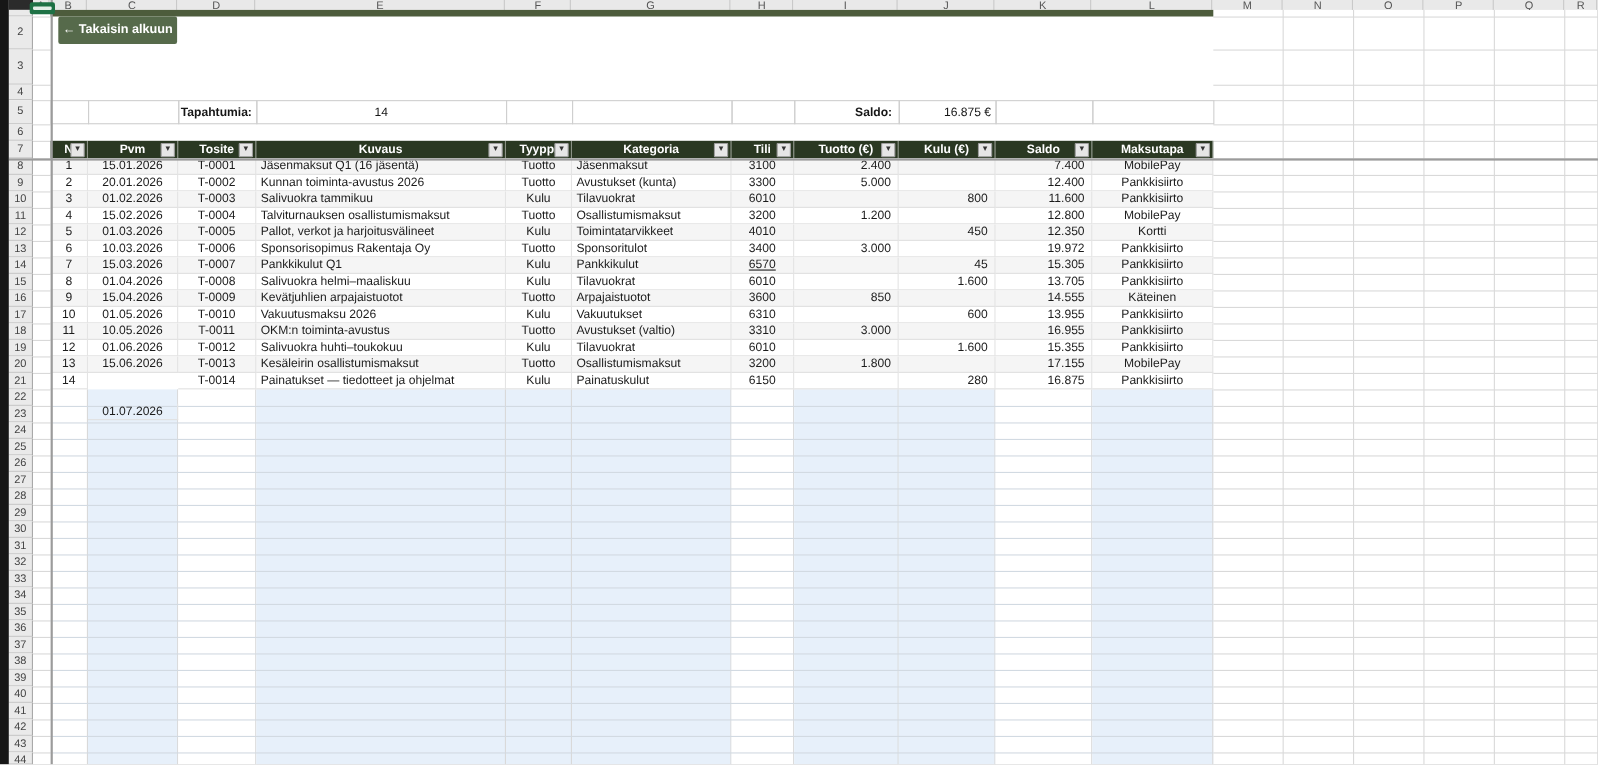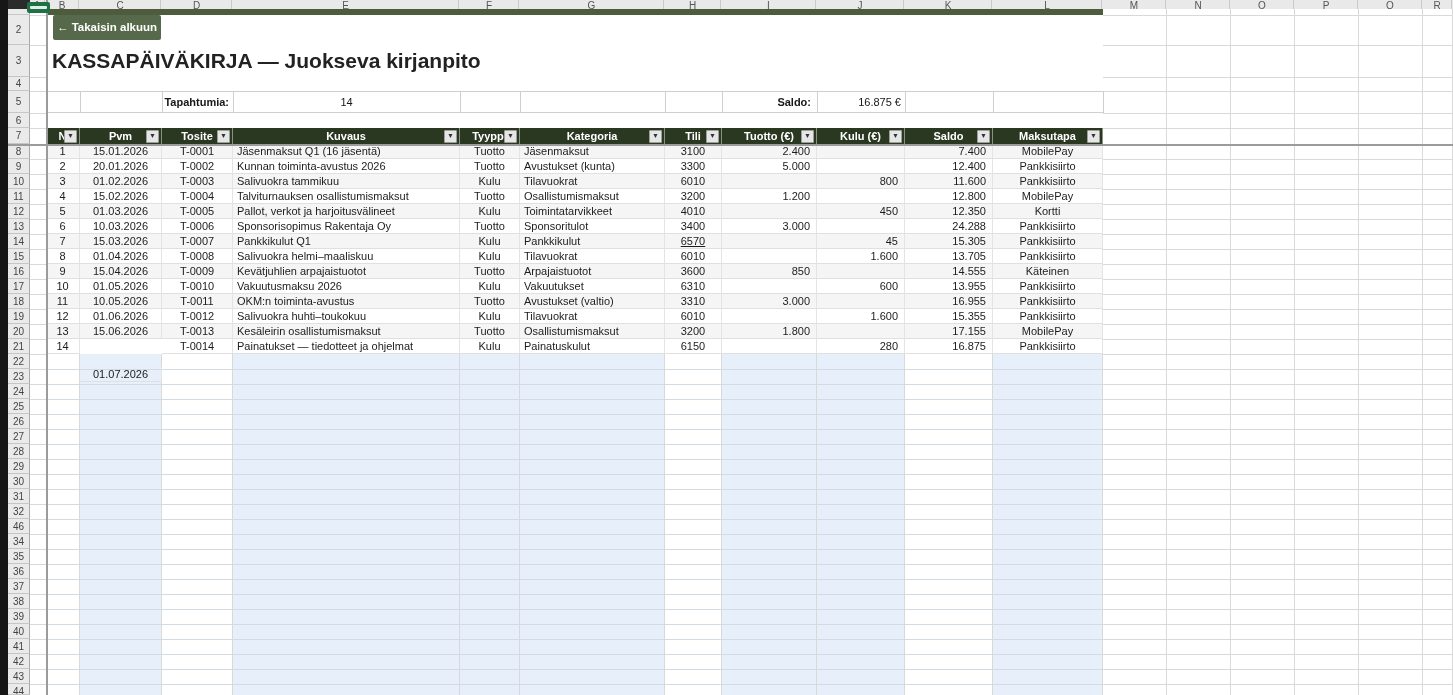--- a/index.html
+++ b/index.html
@@ -94,21 +94,21 @@
       <div class="abs rowhead" style="left: 8px; top: 369px; width: 22px; height: 15px; line-height: 15px;">23</div>
       <div class="abs rowhead" style="left: 8px; top: 384px; width: 22px; height: 15px; line-height: 15px;">24</div>
       <div class="abs rowhead" style="left: 8px; top: 399px; width: 22px; height: 15px; line-height: 15px;">25</div>
       <div class="abs rowhead" style="left: 8px; top: 414px; width: 22px; height: 15px; line-height: 15px;">26</div>
       <div class="abs rowhead" style="left: 8px; top: 429px; width: 22px; height: 15px; line-height: 15px;">27</div>
       <div class="abs rowhead" style="left: 8px; top: 444px; width: 22px; height: 15px; line-height: 15px;">28</div>
       <div class="abs rowhead" style="left: 8px; top: 459px; width: 22px; height: 15px; line-height: 15px;">29</div>
       <div class="abs rowhead" style="left: 8px; top: 474px; width: 22px; height: 15px; line-height: 15px;">30</div>
       <div class="abs rowhead" style="left: 8px; top: 489px; width: 22px; height: 15px; line-height: 15px;">31</div>
       <div class="abs rowhead" style="left: 8px; top: 504px; width: 22px; height: 15px; line-height: 15px;">32</div>
-      <div class="abs rowhead" style="left: 8px; top: 519px; width: 22px; height: 15px; line-height: 15px;">46</div>
+      <div class="abs rowhead" style="left: 8px; top: 519px; width: 22px; height: 15px; line-height: 15px;">33</div>
       <div class="abs rowhead" style="left: 8px; top: 534px; width: 22px; height: 15px; line-height: 15px;">34</div>
       <div class="abs rowhead" style="left: 8px; top: 549px; width: 22px; height: 15px; line-height: 15px;">35</div>
       <div class="abs rowhead" style="left: 8px; top: 564px; width: 22px; height: 15px; line-height: 15px;">36</div>
       <div class="abs rowhead" style="left: 8px; top: 579px; width: 22px; height: 15px; line-height: 15px;">37</div>
       <div class="abs rowhead" style="left: 8px; top: 594px; width: 22px; height: 15px; line-height: 15px;">38</div>
       <div class="abs rowhead" style="left: 8px; top: 609px; width: 22px; height: 15px; line-height: 15px;">39</div>
       <div class="abs rowhead" style="left: 8px; top: 624px; width: 22px; height: 15px; line-height: 15px;">40</div>
       <div class="abs rowhead" style="left: 8px; top: 639px; width: 22px; height: 15px; line-height: 15px;">41</div>
       <div class="abs rowhead" style="left: 8px; top: 654px; width: 22px; height: 15px; line-height: 15px;">42</div>
       <div class="abs rowhead" style="left: 8px; top: 669px; width: 22px; height: 15px; line-height: 15px;">43</div>
@@ -344,21 +344,21 @@
       <div class="abs trow" style="top: 219px;">
         <div class="abs tcell ac" style="left: 0px; width: 34px;">6</div>
         <div class="abs tcell ac" style="left: 34px; width: 82px;">10.03.2026</div>
         <div class="abs tcell ac" style="left: 116px; width: 71px;">T-0006</div>
         <div class="abs tcell al" style="left: 187px; width: 227px;">Sponsorisopimus Rakentaja Oy</div>
         <div class="abs tcell ac" style="left: 414px; width: 60px;">Tuotto</div>
         <div class="abs tcell al" style="left: 474px; width: 145px;">Sponsoritulot</div>
         <div class="abs tcell ac" style="left: 619px; width: 57px;">3400</div>
         <div class="abs tcell ar" style="left: 676px; width: 95px;">3.000</div>
         <div class="abs tcell ar" style="left: 771px; width: 88px;"></div>
-        <div class="abs tcell ar" style="left: 859px; width: 88px;">24.288</div>
+        <div class="abs tcell ar" style="left: 859px; width: 88px;">19.972</div>
         <div class="abs tcell ac" style="left: 947px; width: 110px;">Pankkisiirto</div>
       </div>
       <div class="abs trow" style="top: 234px; background: rgb(245, 245, 245);">
         <div class="abs tcell ac" style="left: 0px; width: 34px;">7</div>
         <div class="abs tcell ac" style="left: 34px; width: 82px;">15.03.2026</div>
         <div class="abs tcell ac" style="left: 116px; width: 71px;">T-0007</div>
         <div class="abs tcell al" style="left: 187px; width: 227px;">Pankkikulut Q1</div>
         <div class="abs tcell ac" style="left: 414px; width: 60px;">Kulu</div>
         <div class="abs tcell al" style="left: 474px; width: 145px;">Pankkikulut</div>
         <div class="abs tcell ac" style="left: 619px; width: 57px; text-decoration: underline;">6570</div>
@@ -461,14 +461,13 @@
     </div>
 
   <div class="abs freeze-v"></div>
   <div class="abs freeze-h"></div>
 
   <div class="abs window-edge"></div>
   <div class="abs logo-chip" id="chip" style="background: rgb(30, 113, 69);">
     <div class="abs logo-stripe"></div>
   </div>
   <div class="abs back-btn" id="backbtn" style="background: rgb(86, 106, 75);">← Takaisin alkuun</div>
-  <div class="abs title">KASSAPÄIVÄKIRJA — Juokseva kirjanpito</div>
 </div>
 
 </body></html>

